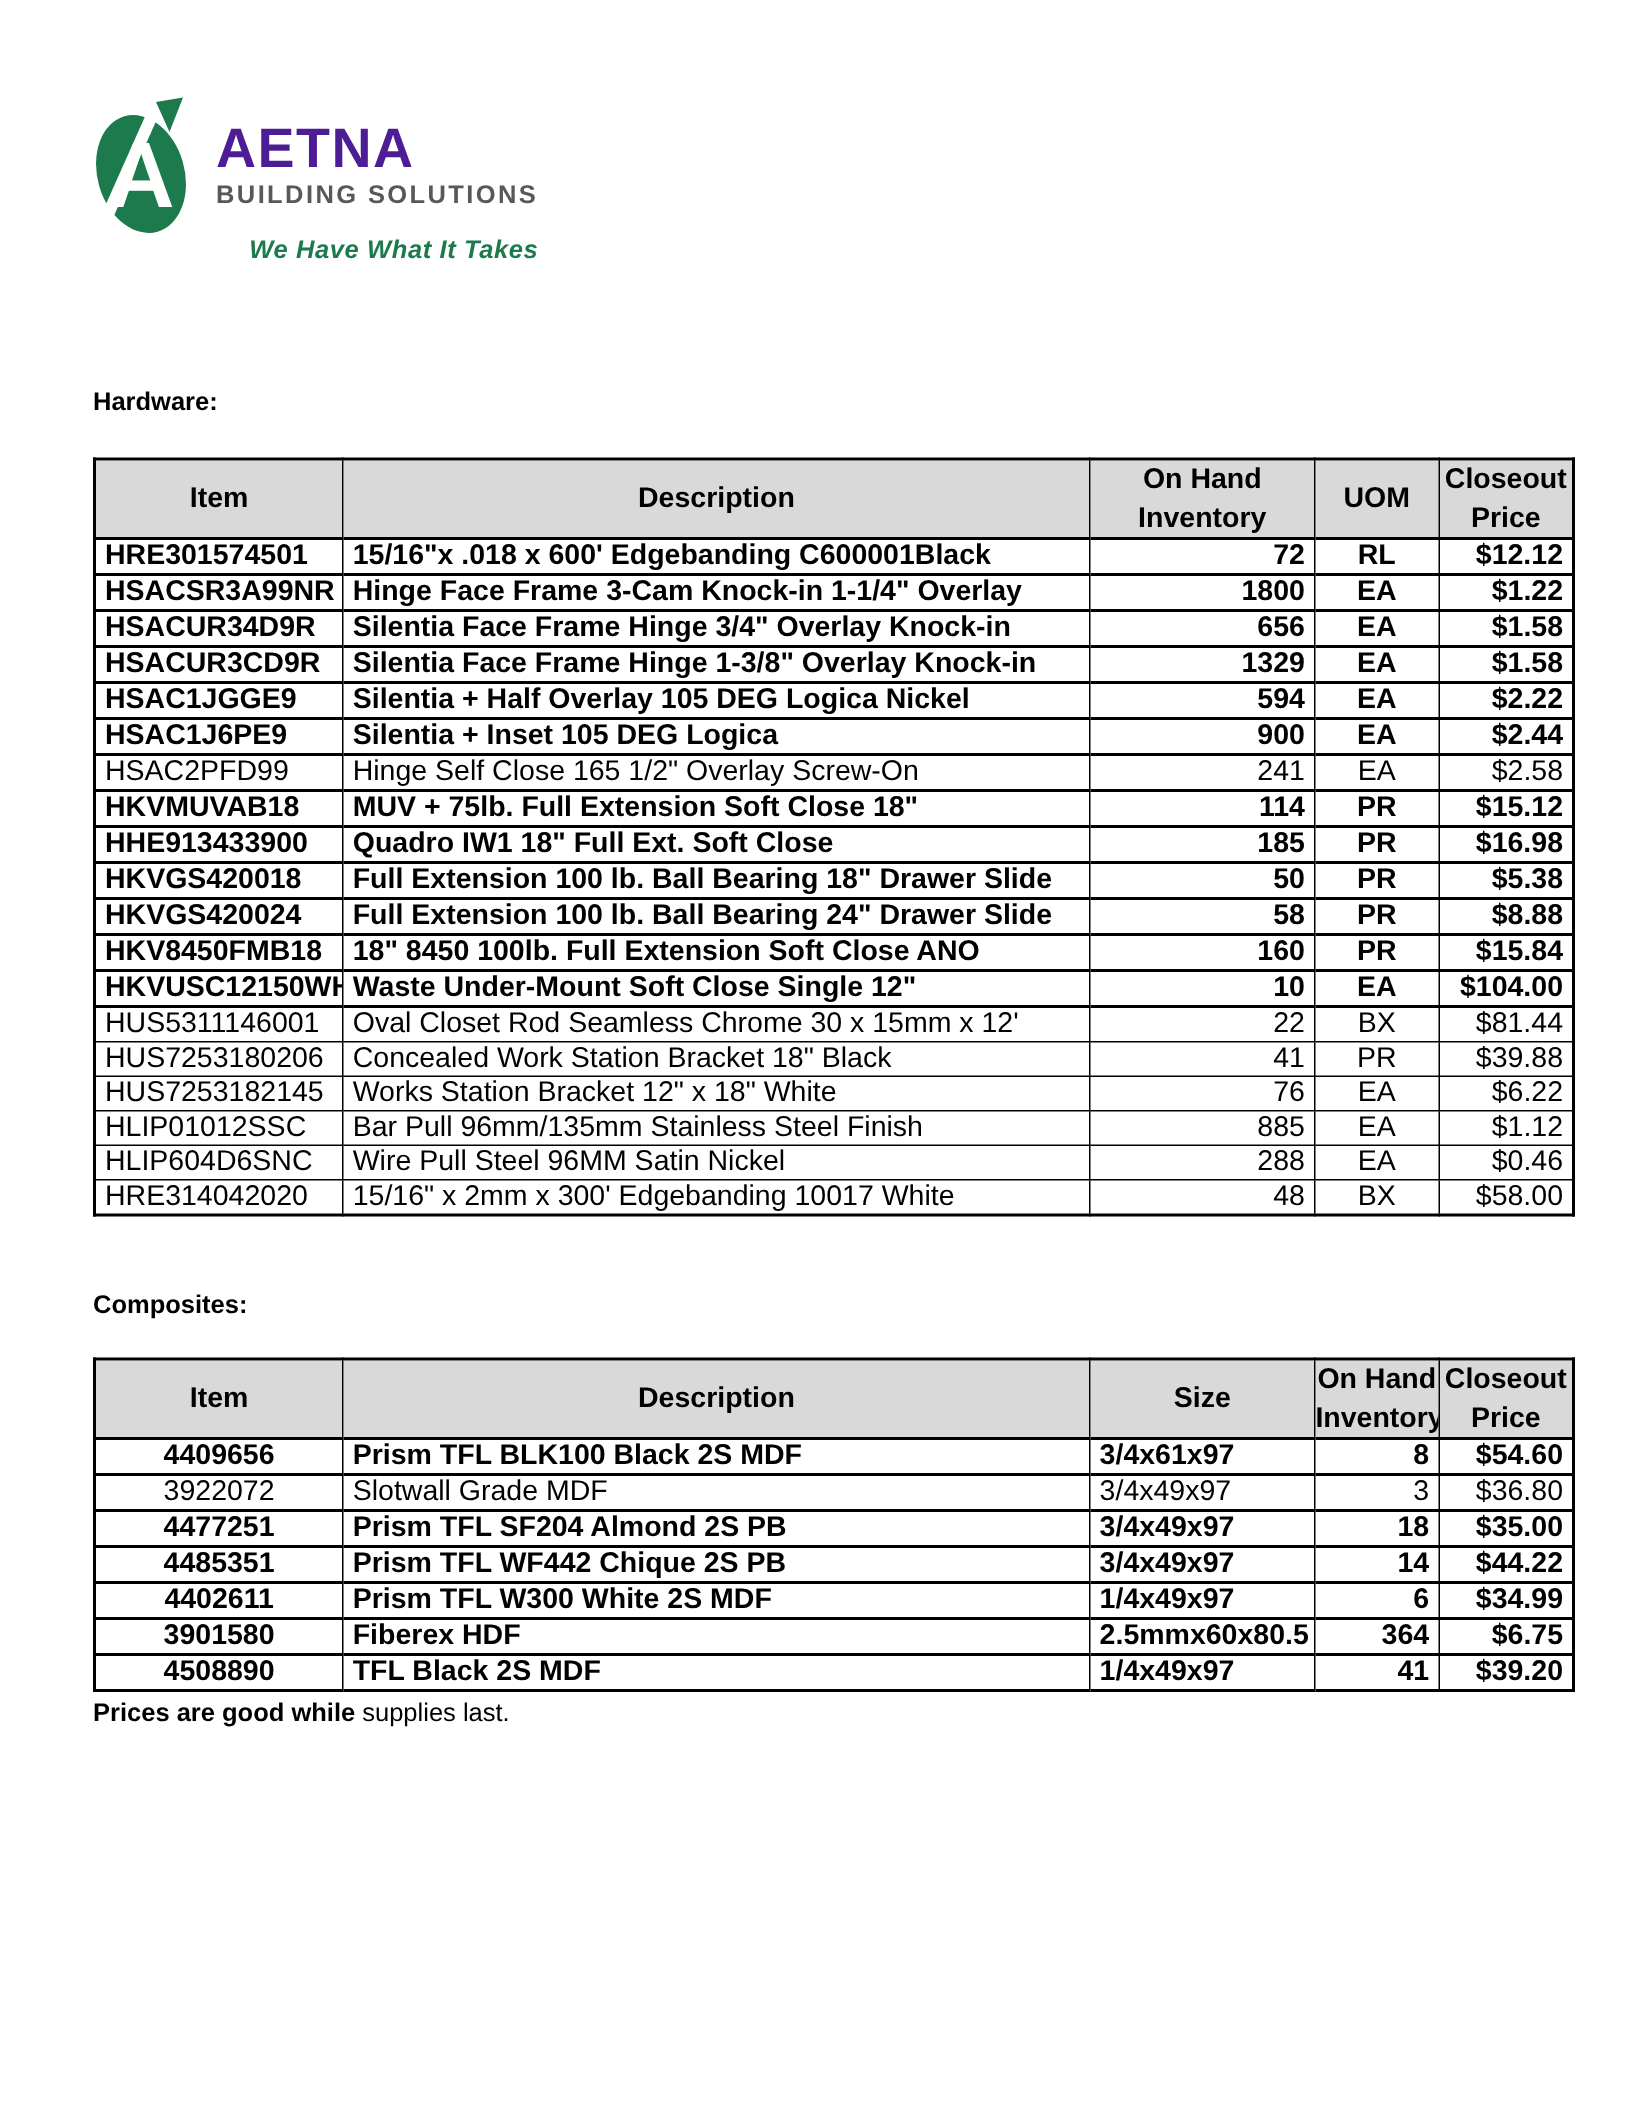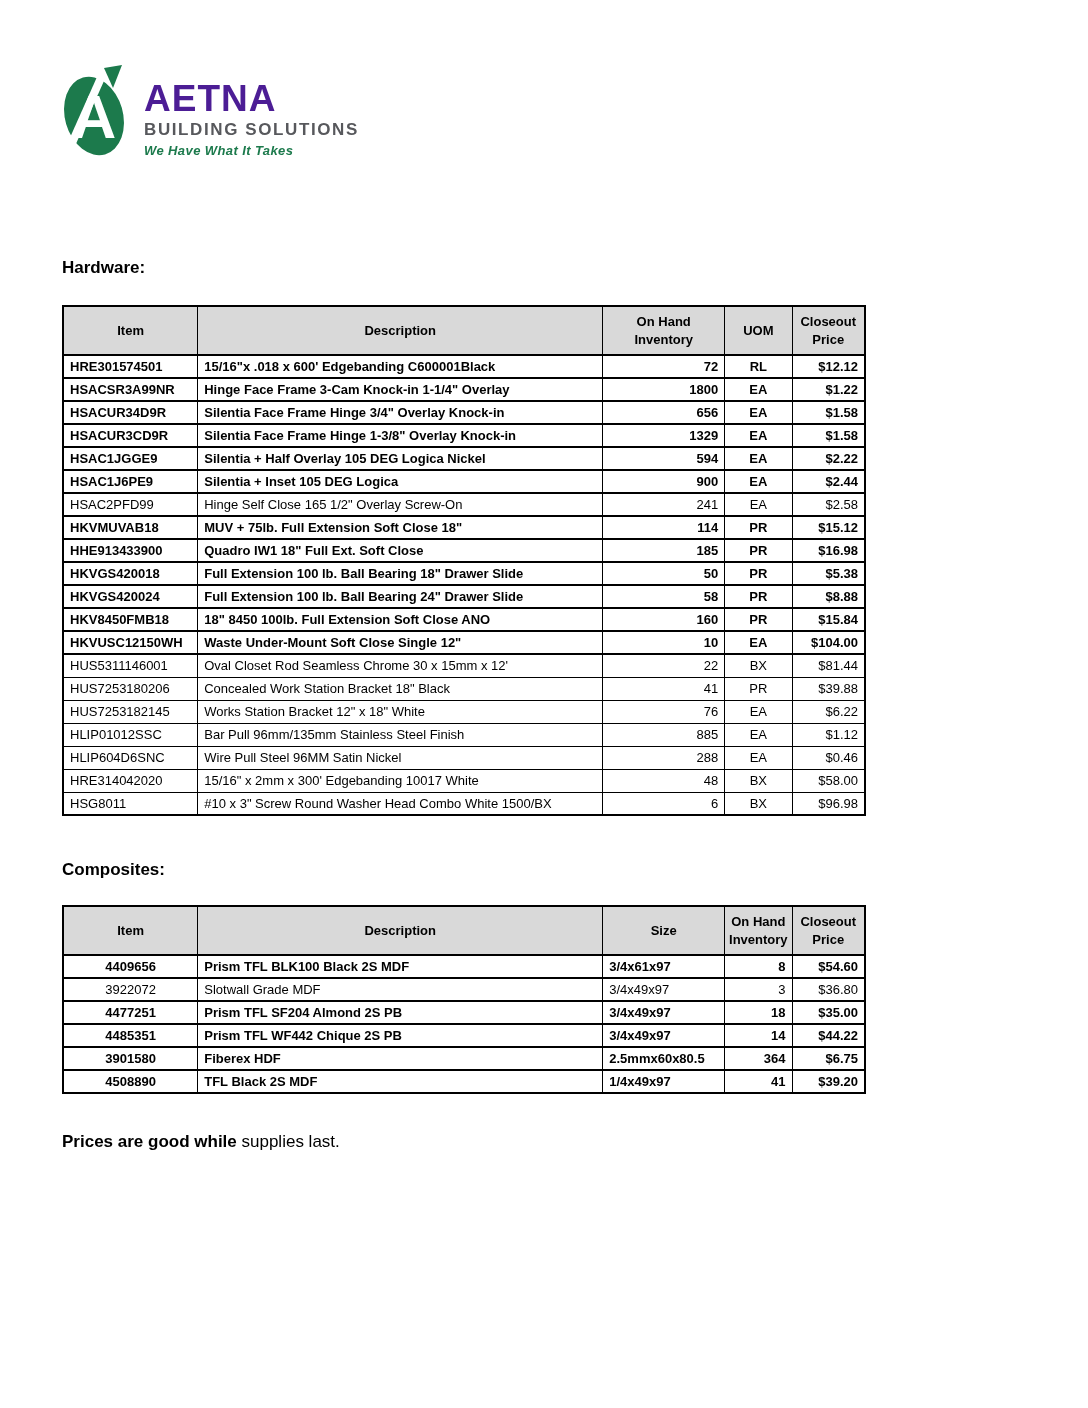--- a/index.html
+++ b/index.html
@@ -8,32 +8,32 @@
   .page {
     position:relative; width:1088px; height:1408px; background:#fff; overflow:hidden;
   }
 
   
   .logo { position:absolute; left:58px; top:64px; display:flex; align-items:flex-start; }
   .logo-icon { width:78px; height:98px; }
   .logo-text { margin-left:8px; padding-top:16px; }
   .logo-name { font-size:37px; font-weight:bold; color:#4c1d95; letter-spacing:1px; line-height:1; }
   .logo-sub  { font-size:17px; font-weight:bold; color:#57585c; letter-spacing:1.6px; margin-top:3px; }
-  .logo-tag  { font-size:13px; font-weight:bold; font-style:italic; color:#1c7a4c; margin-top:3px; letter-spacing:0.4px; }
+  .logo-tag  { font-size:17px; font-weight:bold; font-style:italic; color:#1c7a4c; margin-top:17px; letter-spacing:0.4px;text-align:right; }
 
   
   .doc-title { position:absolute; top:192px; left:0; width:100%; text-align:center;
                font-size:27px; font-weight:bold; color:#000; }
   .section-label { position:absolute; left:62px; font-size:17px; font-weight:bold; }
   #hardware-label   { top:258px; }
   #composites-label { top:860px; }
 
   
-  table { position:absolute; left:62px; width:804px; border-collapse:collapse; table-layout:fixed;
-          font-size:13px; }
+  table { position:absolute; left:62px; width:988px; border-collapse:collapse; table-layout:fixed;
+          font-size:19px; }
   #hardware-table   { top:305px; }
   #composites-table { top:905px; }
   th, td { border:1px solid #000; overflow:hidden; white-space:nowrap; }
   table { border:2px solid #000; }
   th {
     background:#d9d9d9; font-weight:bold; text-align:center; vertical-align:middle;
     height:49px; white-space:pre-line; line-height:1.35; border-bottom-width:2px;
   }
   td { height:23px; padding:0 6px; vertical-align:middle; }
   tr.b td { font-weight:bold; border-top-width:2px; border-bottom-width:2px; }
@@ -212,27 +212,20 @@
           <td class="al-center">EA</td>
           <td class="al-right">$0.46</td>
         </tr>
         <tr>
           <td class="al-left">HRE314042020</td>
           <td class="al-left">15/16" x 2mm x 300' Edgebanding 10017 White</td>
           <td class="al-right">48</td>
           <td class="al-center">BX</td>
           <td class="al-right">$58.00</td>
         </tr>
-        <tr>
-          <td class="al-left">HSG8011</td>
-          <td class="al-left">#10 x 3" Screw Round Washer Head Combo White 1500/BX</td>
-          <td class="al-right">6</td>
-          <td class="al-center">BX</td>
-          <td class="al-right">$96.98</td>
-        </tr>
       </tbody>
     </table>
 
   <div class="section-label" id="composites-label">Composites:</div>
   <table id="composites-table">
       <colgroup>
         <col style="width: 16.8%;">
         <col style="width: 50.5%;">
         <col style="width: 15.2%;">
         <col style="width: 8.4%;">
@@ -272,20 +265,27 @@
           <td class="al-right">$35.00</td>
         </tr>
         <tr class="b">
           <td class="al-center">4485351</td>
           <td class="al-left">Prism TFL WF442 Chique 2S PB</td>
           <td class="al-left">3/4x49x97</td>
           <td class="al-right">14</td>
           <td class="al-right">$44.22</td>
         </tr>
         <tr class="b">
+          <td class="al-center">4402611</td>
+          <td class="al-left">Prism TFL W300 White 2S MDF</td>
+          <td class="al-left">1/4x49x97</td>
+          <td class="al-right">6</td>
+          <td class="al-right">$34.99</td>
+        </tr>
+        <tr class="b">
           <td class="al-center">3901580</td>
           <td class="al-left">Fiberex HDF</td>
           <td class="al-left">2.5mmx60x80.5</td>
           <td class="al-right">364</td>
           <td class="al-right">$6.75</td>
         </tr>
         <tr class="b">
           <td class="al-center">4508890</td>
           <td class="al-left">TFL Black 2S MDF</td>
           <td class="al-left">1/4x49x97</td>

